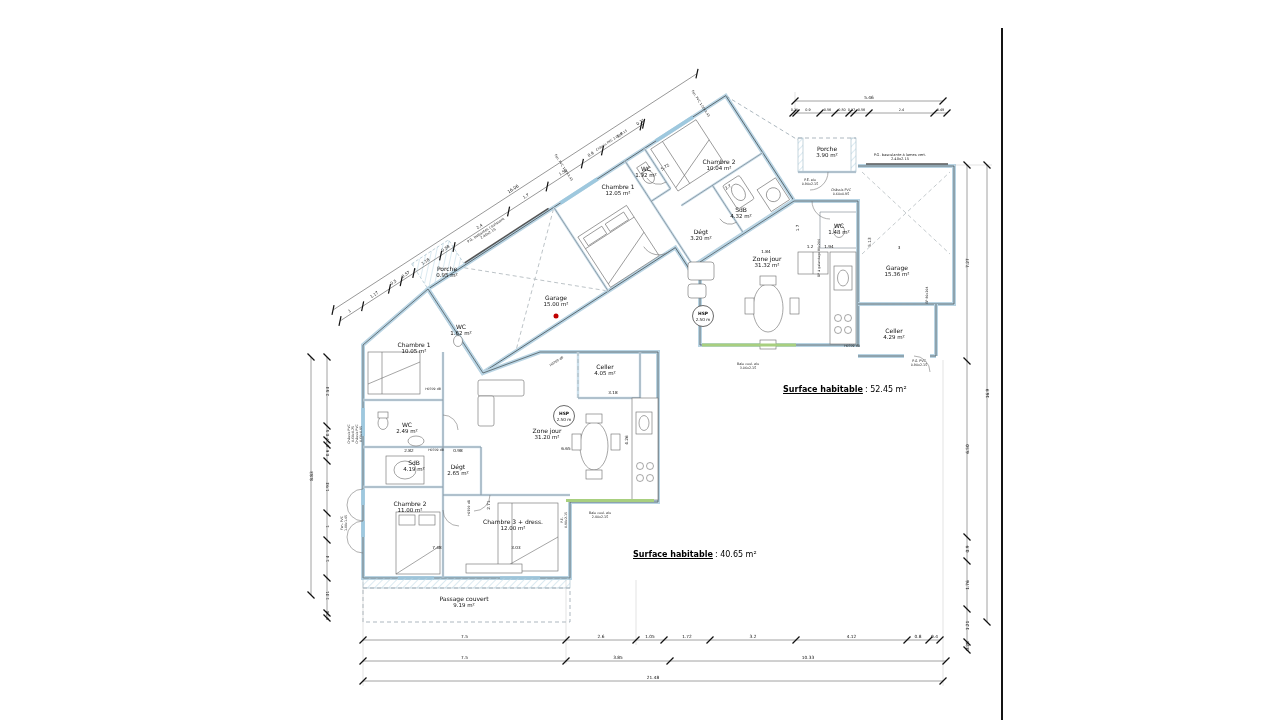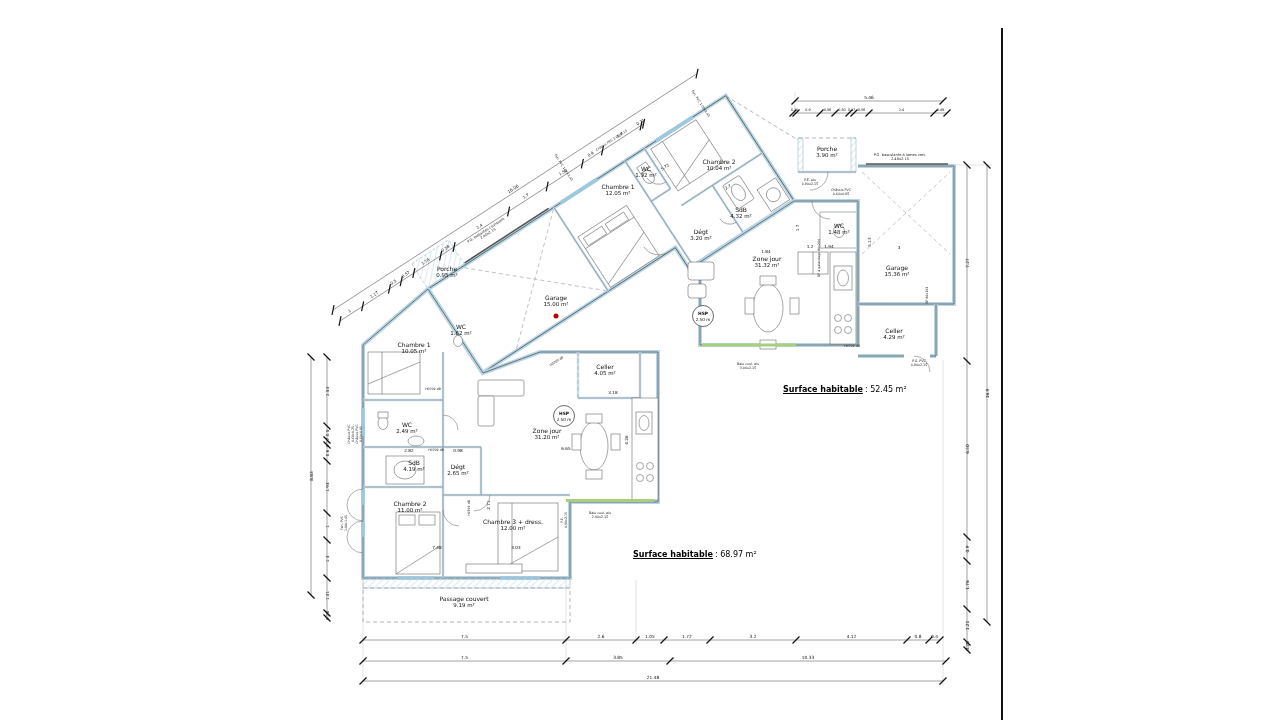--- a/index.html
+++ b/index.html
@@ -522,18 +522,18 @@
       <div class="dimx" style="left: 516px; top: 547px; transform: translate(-50%, -50%); font-size: 4.2px;">3.03</div>
       <div class="dimx" style="left: 437px; top: 547px; transform: translate(-50%, -50%); font-size: 4.2px;">7.48</div>
       <div class="dimx" style="left: 665px; top: 167px; transform: translate(-50%, -50%) rotate(-33deg); font-size: 4.2px;">5.72</div>
       <div class="dimx" style="left: 728px; top: 187px; transform: translate(-50%, -50%) rotate(-33deg); font-size: 4.2px;">2.7</div>
     </div>
 
   <div class="surface" style="left:783px;top:385px">
     <b>Surface habitable</b><span>: 52.45 m²</span>
   </div>
   <div class="surface" style="left:633px;top:550px">
-    <b>Surface habitable</b><span>: 68.97 m²</span>
+    <b>Surface habitable</b><span>: 40.65 m²</span>
   </div>
 
   <div id="red-dot" style="left: 556px; top: 316px; background: rgb(192, 0, 0);"></div>
   <div id="sheet-line"></div>
 </div>
 
 </body></html>

